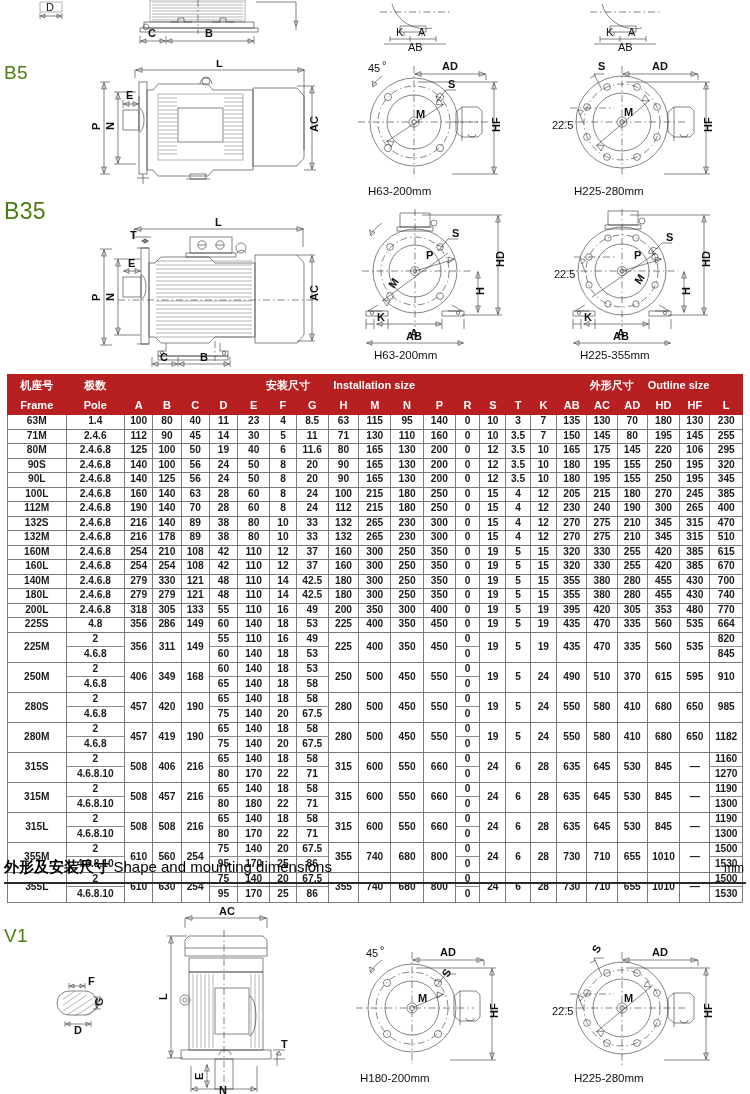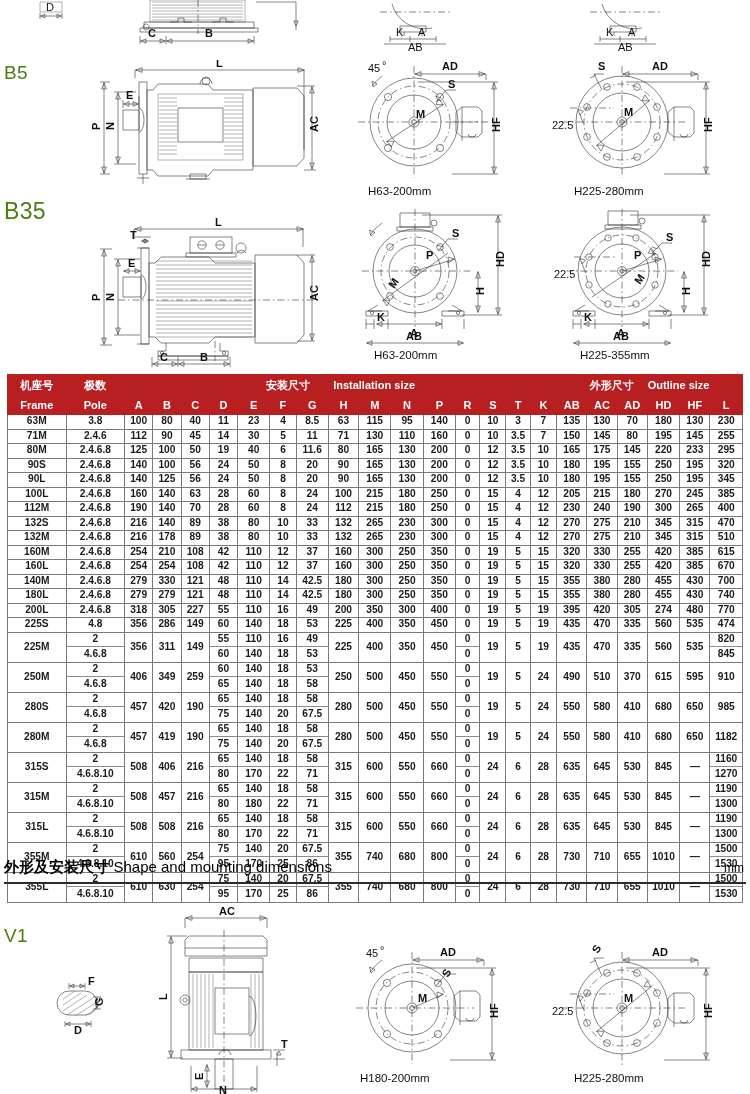--- a/index.html
+++ b/index.html
@@ -595,21 +595,21 @@
             <th>AC</th>
             <th>AD</th>
             <th>HD</th>
             <th>HF</th>
             <th>L</th>
           </tr>
       </thead>
       <tbody id="table-body">
           <tr>
             <td>63M</td>
-            <td>3.8</td>
+            <td>1.4</td>
             <td>100</td>
             <td>80</td>
             <td>40</td>
             <td>11</td>
             <td>23</td>
             <td>4</td>
             <td>8.5</td>
             <td>63</td>
             <td>115</td>
             <td>95</td>
@@ -665,21 +665,21 @@
             <td>130</td>
             <td>200</td>
             <td>0</td>
             <td>12</td>
             <td>3.5</td>
             <td>10</td>
             <td>165</td>
             <td>175</td>
             <td>145</td>
             <td>220</td>
-            <td>233</td>
+            <td>106</td>
             <td>295</td>
           </tr>
           <tr>
             <td>90S</td>
             <td>2.4.6.8</td>
             <td>140</td>
             <td>100</td>
             <td>56</td>
             <td>24</td>
             <td>50</td>
@@ -923,37 +923,37 @@
             <td>280</td>
             <td>455</td>
             <td>430</td>
             <td>740</td>
           </tr>
           <tr>
             <td>200L</td>
             <td>2.4.6.8</td>
             <td>318</td>
             <td>305</td>
-            <td>227</td>
+            <td>133</td>
             <td>55</td>
             <td>110</td>
             <td>16</td>
             <td>49</td>
             <td>200</td>
             <td>350</td>
             <td>300</td>
             <td>400</td>
             <td>0</td>
             <td>19</td>
             <td>5</td>
             <td>19</td>
             <td>395</td>
             <td>420</td>
             <td>305</td>
-            <td>274</td>
+            <td>353</td>
             <td>480</td>
             <td>770</td>
           </tr>
           <tr>
             <td>225S</td>
             <td>4.8</td>
             <td>356</td>
             <td>286</td>
             <td>149</td>
             <td>60</td>
@@ -966,21 +966,21 @@
             <td>450</td>
             <td>0</td>
             <td>19</td>
             <td>5</td>
             <td>19</td>
             <td>435</td>
             <td>470</td>
             <td>335</td>
             <td>560</td>
             <td>535</td>
-            <td>474</td>
+            <td>664</td>
           </tr>
           <tr>
             <td class="tall">
               <div class="ctr">225M</div>
             </td>
             <td class="tall">
               <div class="split">
                 <span>2</span>
                 <span>4.6.8</span>
               </div>
@@ -1077,21 +1077,21 @@
                 <span>4.6.8</span>
               </div>
             </td>
             <td class="tall">
               <div class="ctr">406</div>
             </td>
             <td class="tall">
               <div class="ctr">349</div>
             </td>
             <td class="tall">
-              <div class="ctr">259</div>
+              <div class="ctr">168</div>
             </td>
             <td class="tall">
               <div class="split">
                 <span>60</span>
                 <span>65</span>
               </div>
             </td>
             <td class="tall">
               <div class="split">
                 <span>140</span>

